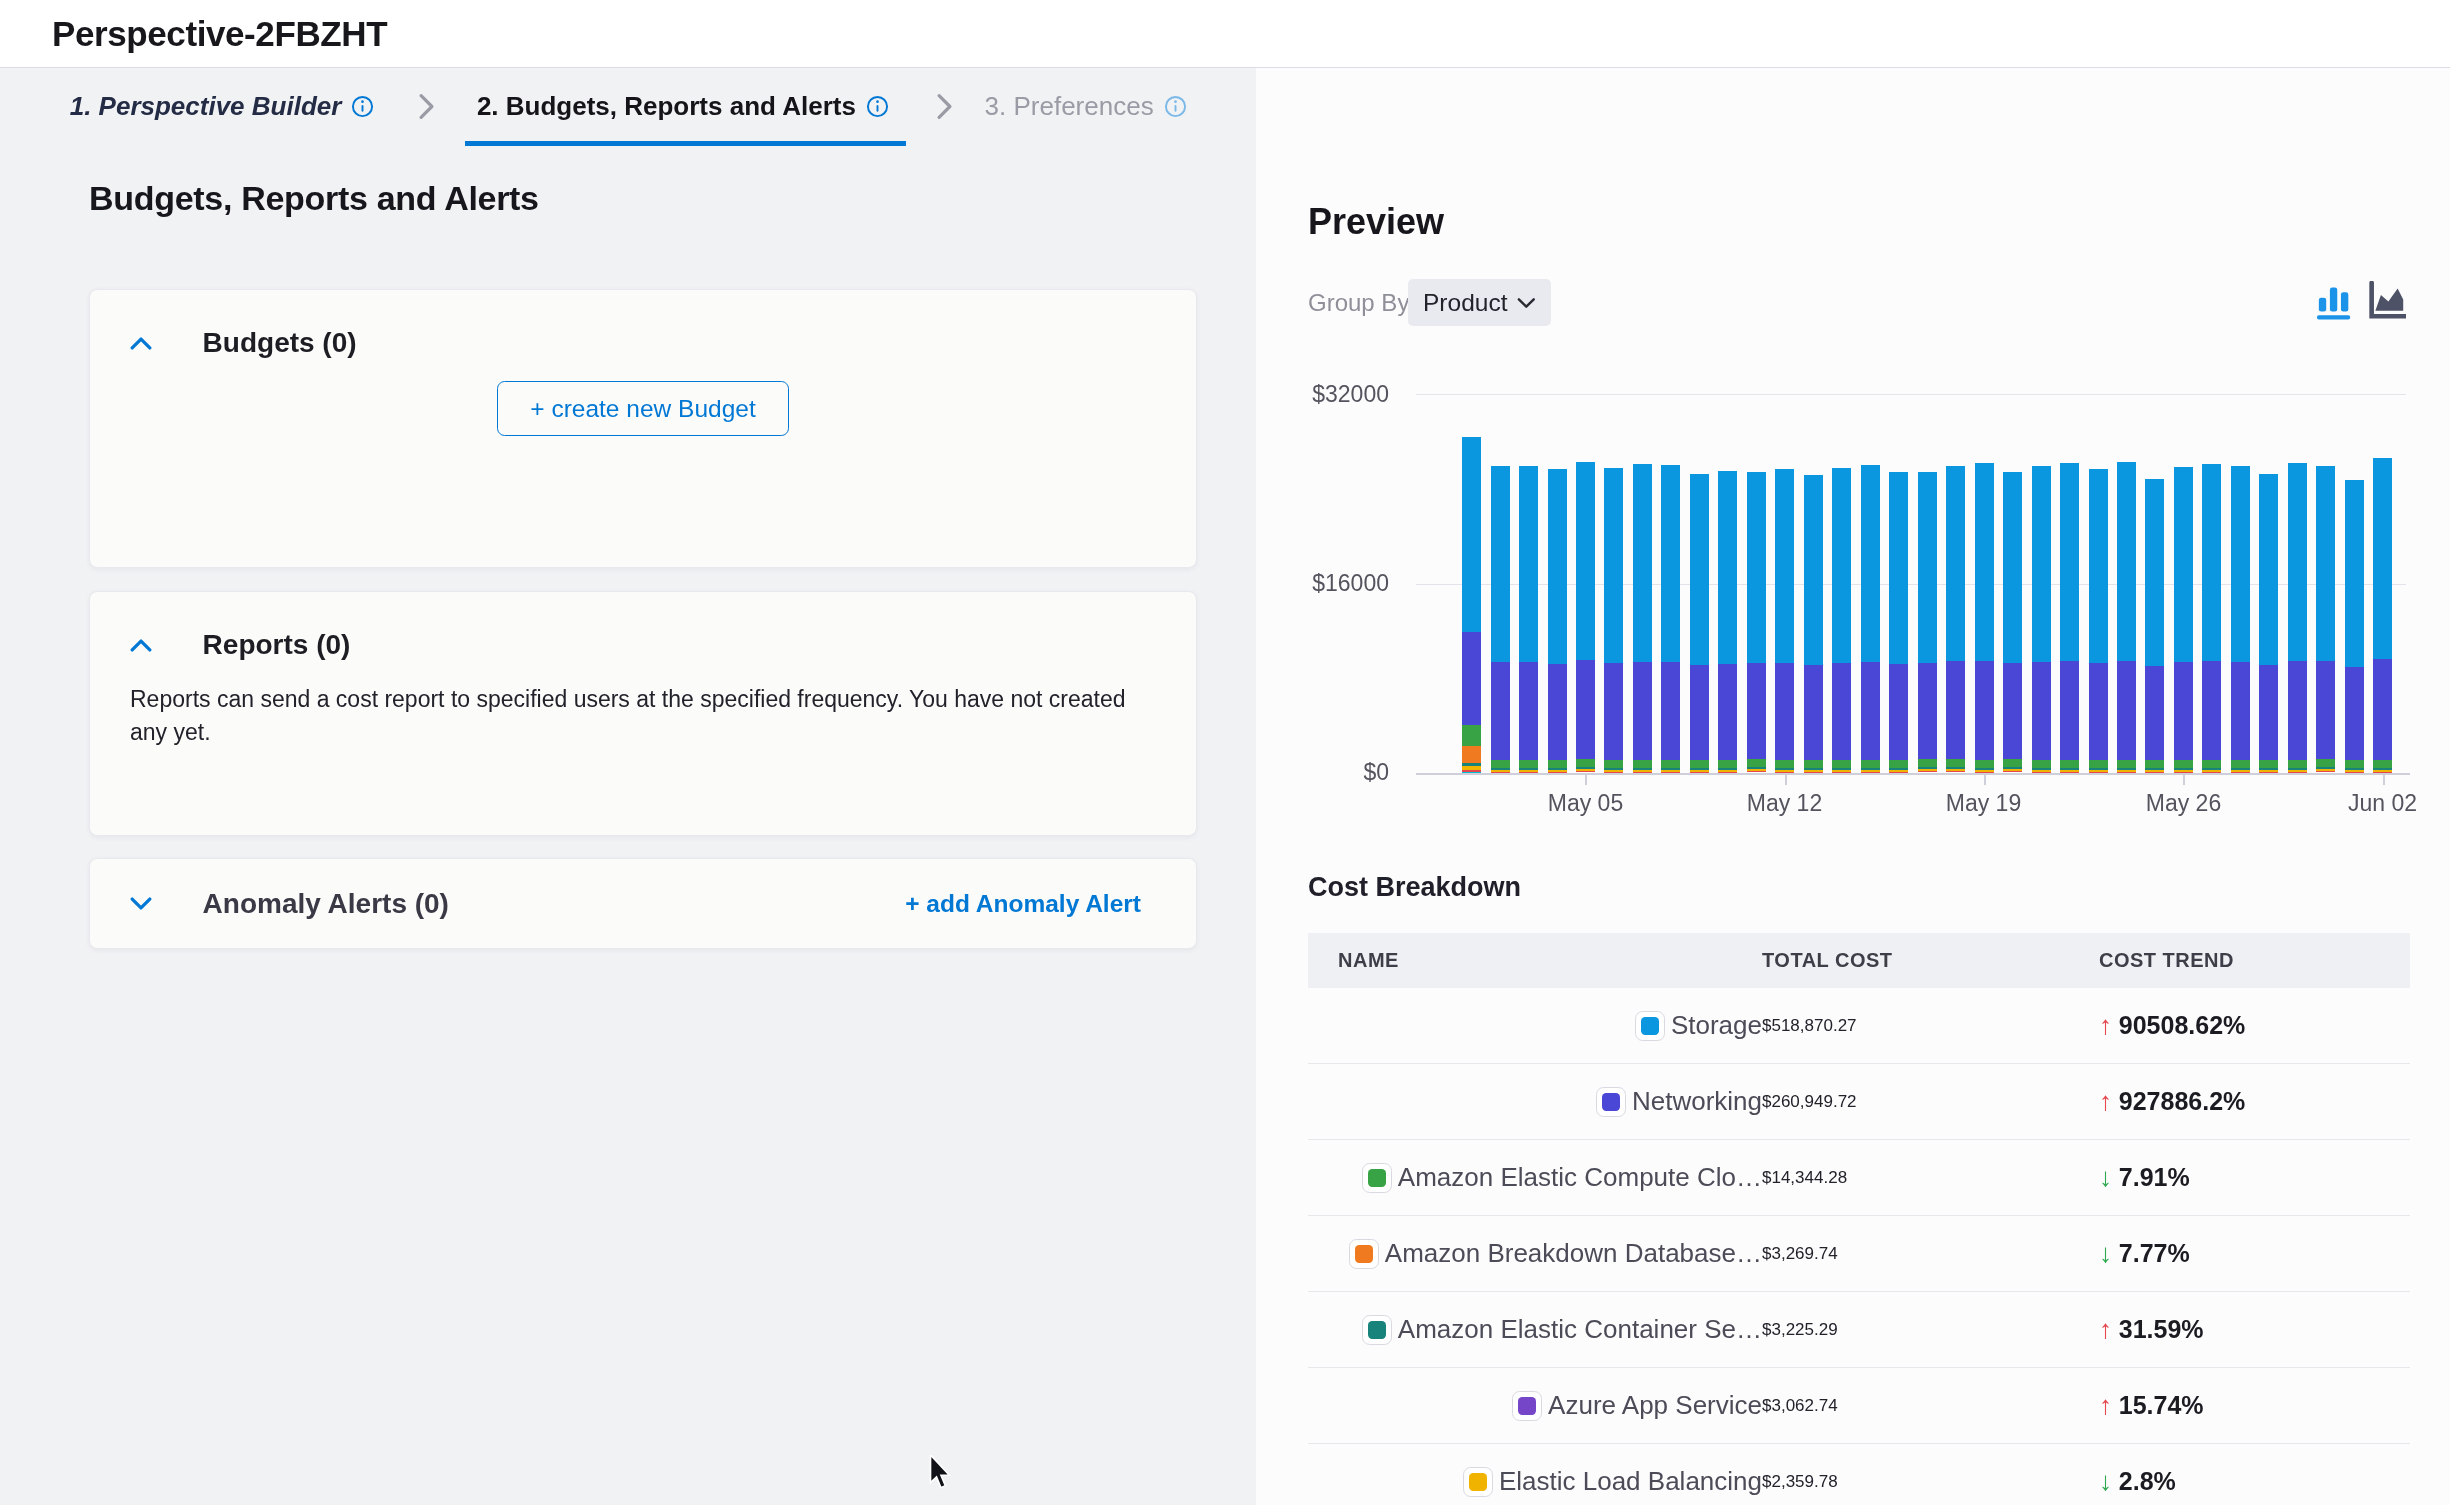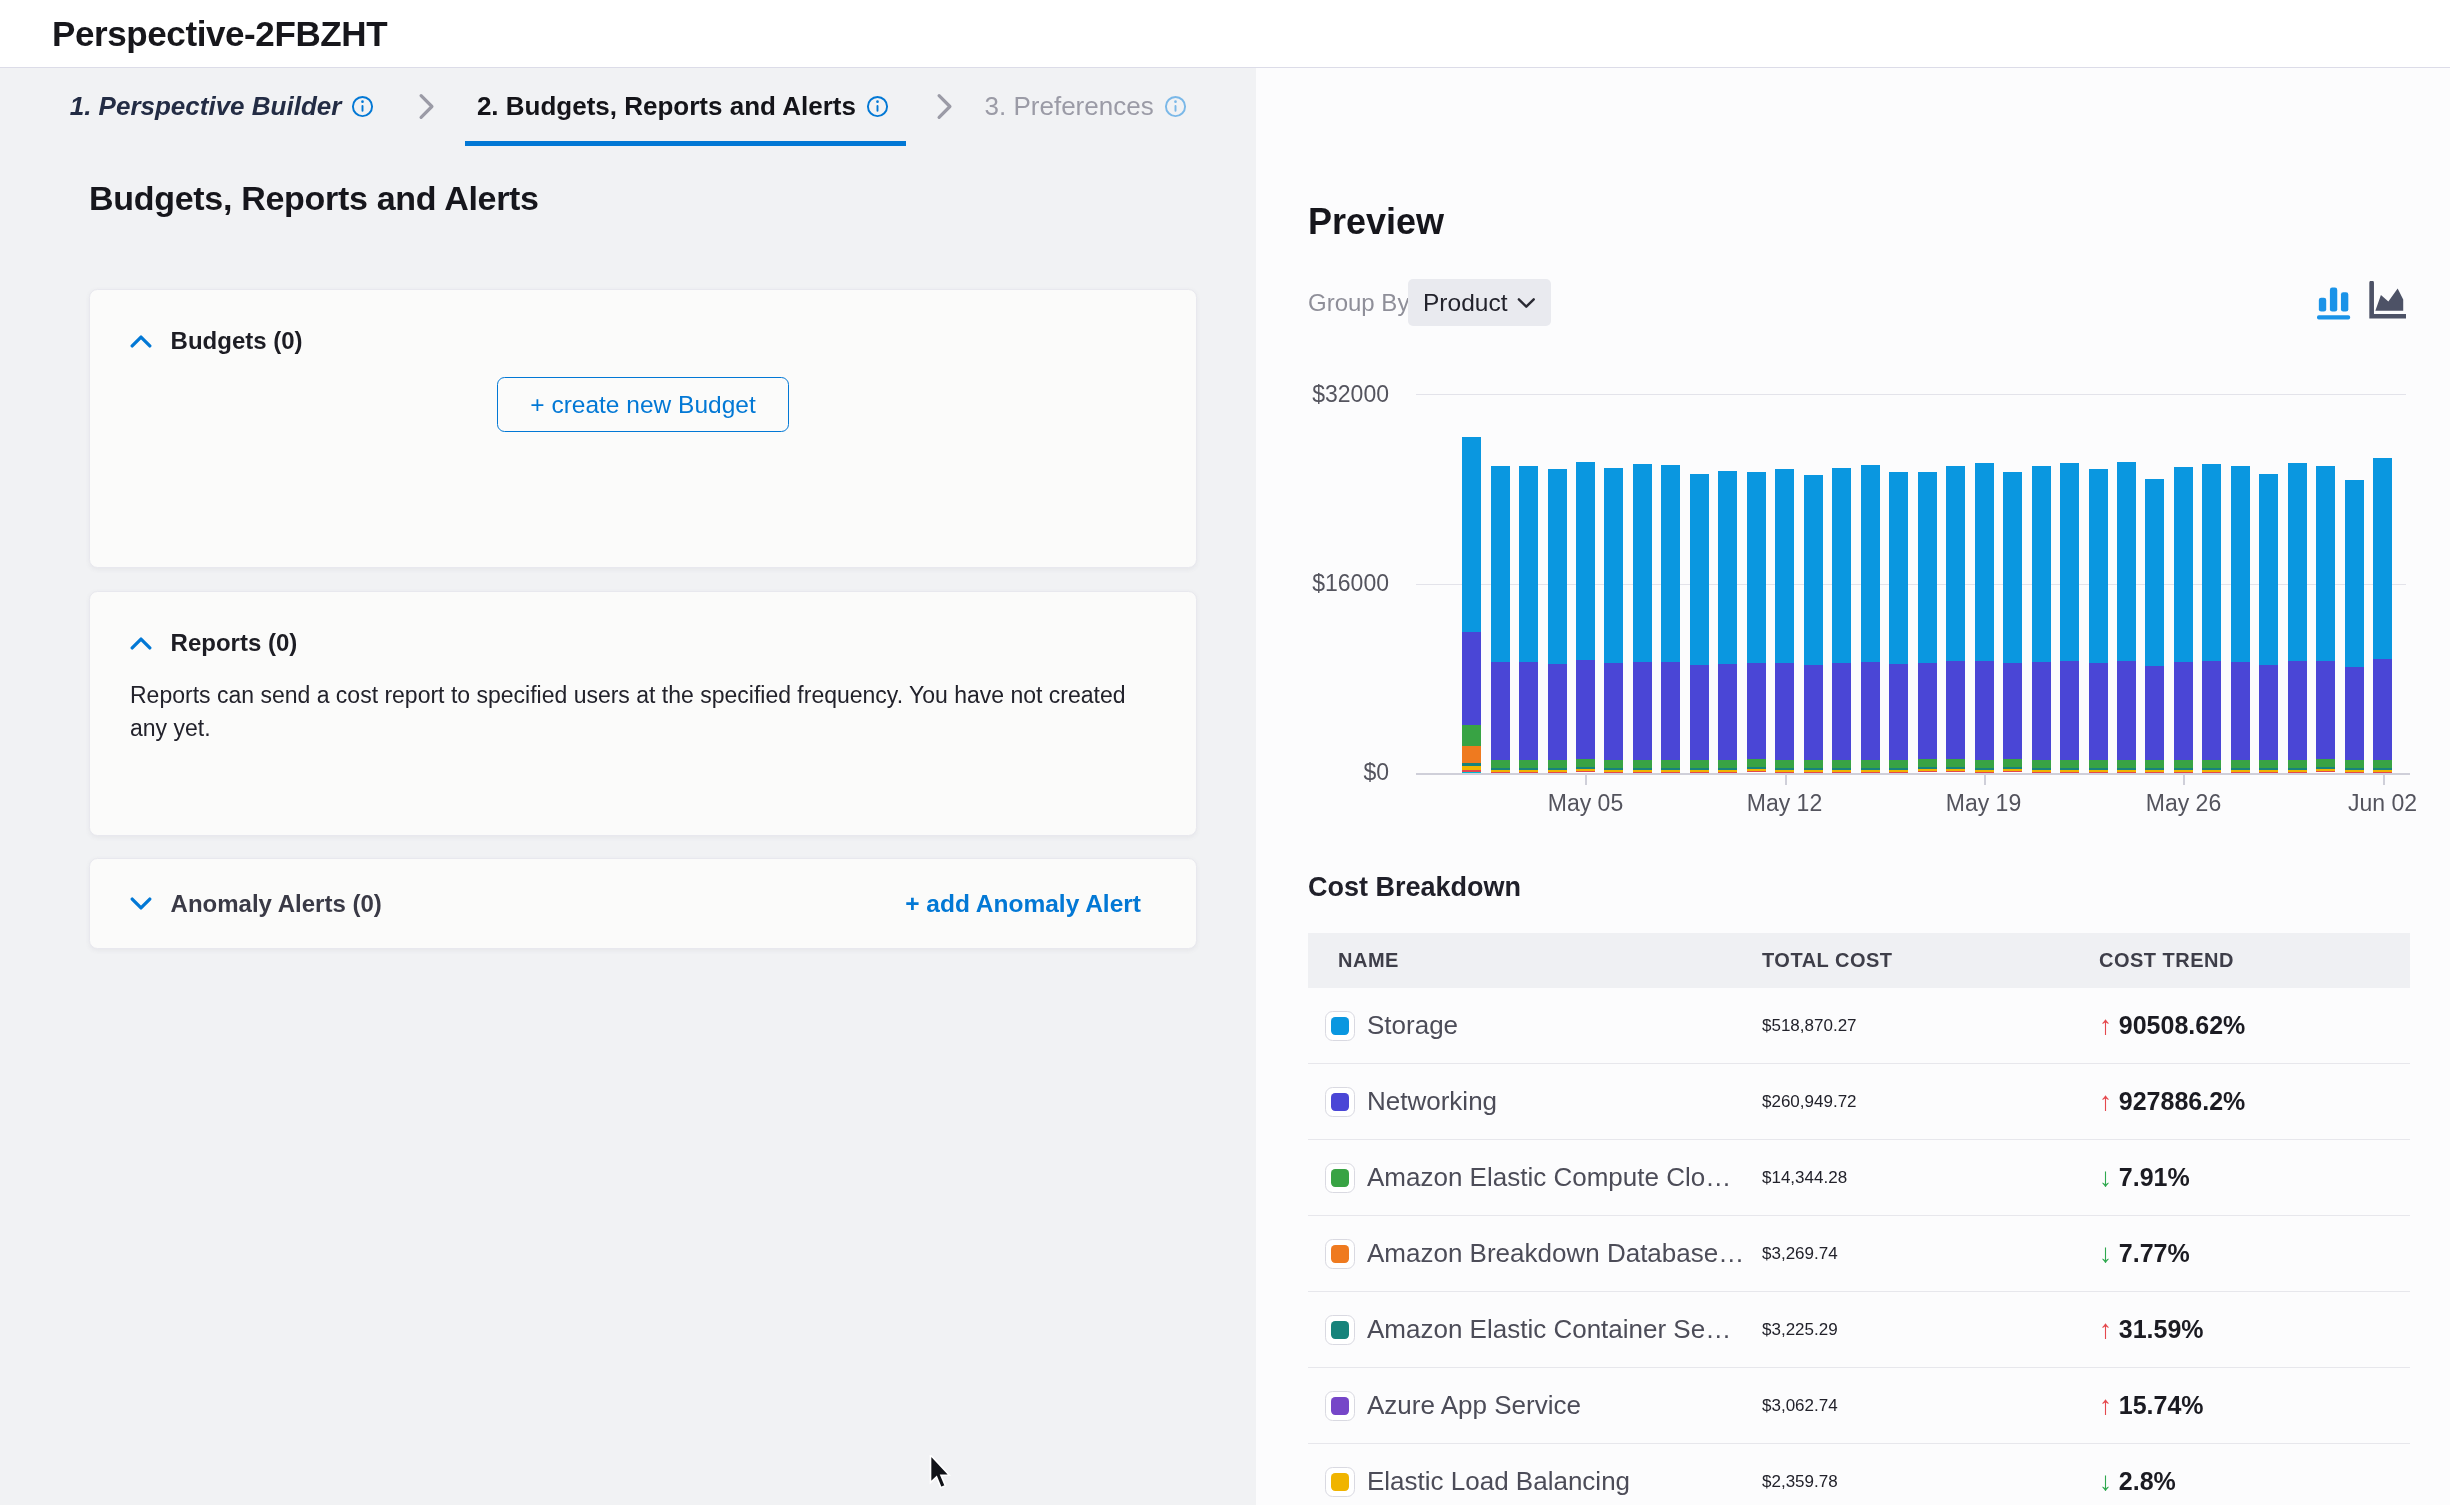--- a/index.html
+++ b/index.html
@@ -22,21 +22,21 @@
   .info-icon { flex:0 0 auto; }
 
   
   .left-heading { position:absolute; left:89px; top:179px; font-size:34px; font-weight:700; color:#16161c; letter-spacing:-0.3px; }
   .card { position:absolute; left:89px; width:1108px; background:#fbfbfa; border:0.8px solid #e8e8ee; border-radius:8.4px; box-shadow:0 1.7px 4.2px rgba(96,97,112,0.07); }
   .card-budgets { top:289px; height:279px; }
   .card-reports { top:591px; height:245px; }
   .card-anomaly { top:858px; height:91px; display:flex; align-items:center; justify-content:space-between; padding:0 55px 0 40px; }
   .card-title-row { display:flex; align-items:center; gap:18.6px; padding:37px 0 0 40px; }
   .card-anomaly .card-title-row { padding:0; }
-  .card-title { font-size:24px; font-weight:700; color:#1d1d24; }
+  .card-title { font-size:28px; font-weight:700; color:#1d1d24;margin-left:32px; }
   .card-anomaly .card-title { color:#3a3a46; }
   .card-desc { padding:22px 40px 0 40px; font-size:23px; color:#22222b; line-height:1.42; max-width:1090px; }
   .card-btn-row { display:flex; justify-content:center; }
   .outline-btn { margin-top:22px; display:inline-block; background:transparent; border:1.7px solid #0278d5; border-radius:7.6px; color:#0278d5; font-size:24.5px; font-weight:500; font-family:inherit; padding:12.7px 32px; cursor:pointer; }
   .link-btn { color:#0278d5; font-size:24.5px; font-weight:600; cursor:pointer; background:none; border:none; font-family:inherit; }
 
   
   .panel { position:absolute; left:1256px; top:68px; width:1194px; height:1438px; background:#fcfcfd; overflow:hidden; }
   .preview-title { position:absolute; left:52px; top:133px; font-size:36px; font-weight:700; color:#16161c; }
   .groupby-label { position:absolute; left:52px; top:221px; font-size:24px; color:#8f8f99; }
@@ -53,21 +53,21 @@
   .xtick-mark { position:absolute; width:1.7px; height:12px; background:#cfcfd9; top:426px; }
   .bar { position:absolute; width:18.6px; display:flex; flex-direction:column-reverse; }
   .bar .seg { width:100%; }
 
   
   .cb-heading { position:absolute; left:52px; top:804px; font-size:27px; font-weight:600; color:#20202a; }
   .cb-table { position:absolute; left:52px; top:865px; width:1102px; }
   .cb-header { display:grid; grid-template-columns:454px 337px 311px; background:#eff0f3; height:55px; align-items:center; font-size:20px; font-weight:700; color:#3e3e49; letter-spacing:0.5px; }
   .cb-header > div:first-child { padding-left:30px; }
   .cb-row { display:grid; grid-template-columns:454px 337px 311px; height:76px; align-items:center; border-bottom:0.8px solid #e7e7ec; font-size:26px; }
-  .cb-name { display:flex; align-items:center; gap:12px; padding-left:17px; color:#4c4c58; }
+  .cb-name { display:flex; align-items:center; gap:6px; padding-left:17px; color:#4c4c58;justify-content:flex-end; }
   .legend-chip { width:30px; height:30px; border:1.7px solid #d9d9e1; background:#ffffff; border-radius:7.6px; display:flex; align-items:center; justify-content:center; flex:0 0 auto; }
   .legend-chip .sq { width:18px; height:18px; border-radius:4.2px; }
   .cb-cost { color:#22222b; font-size:17px; }
   .cb-trend { display:flex; align-items:center; gap:6.8px; font-size:25px; font-weight:600; color:#1b1b22; }
   .cb-trend .arrow { font-size:26px; font-weight:700; }
 
   
   .cursor { position:absolute; left:928px; top:1455px; }
 </style>
 </head>

